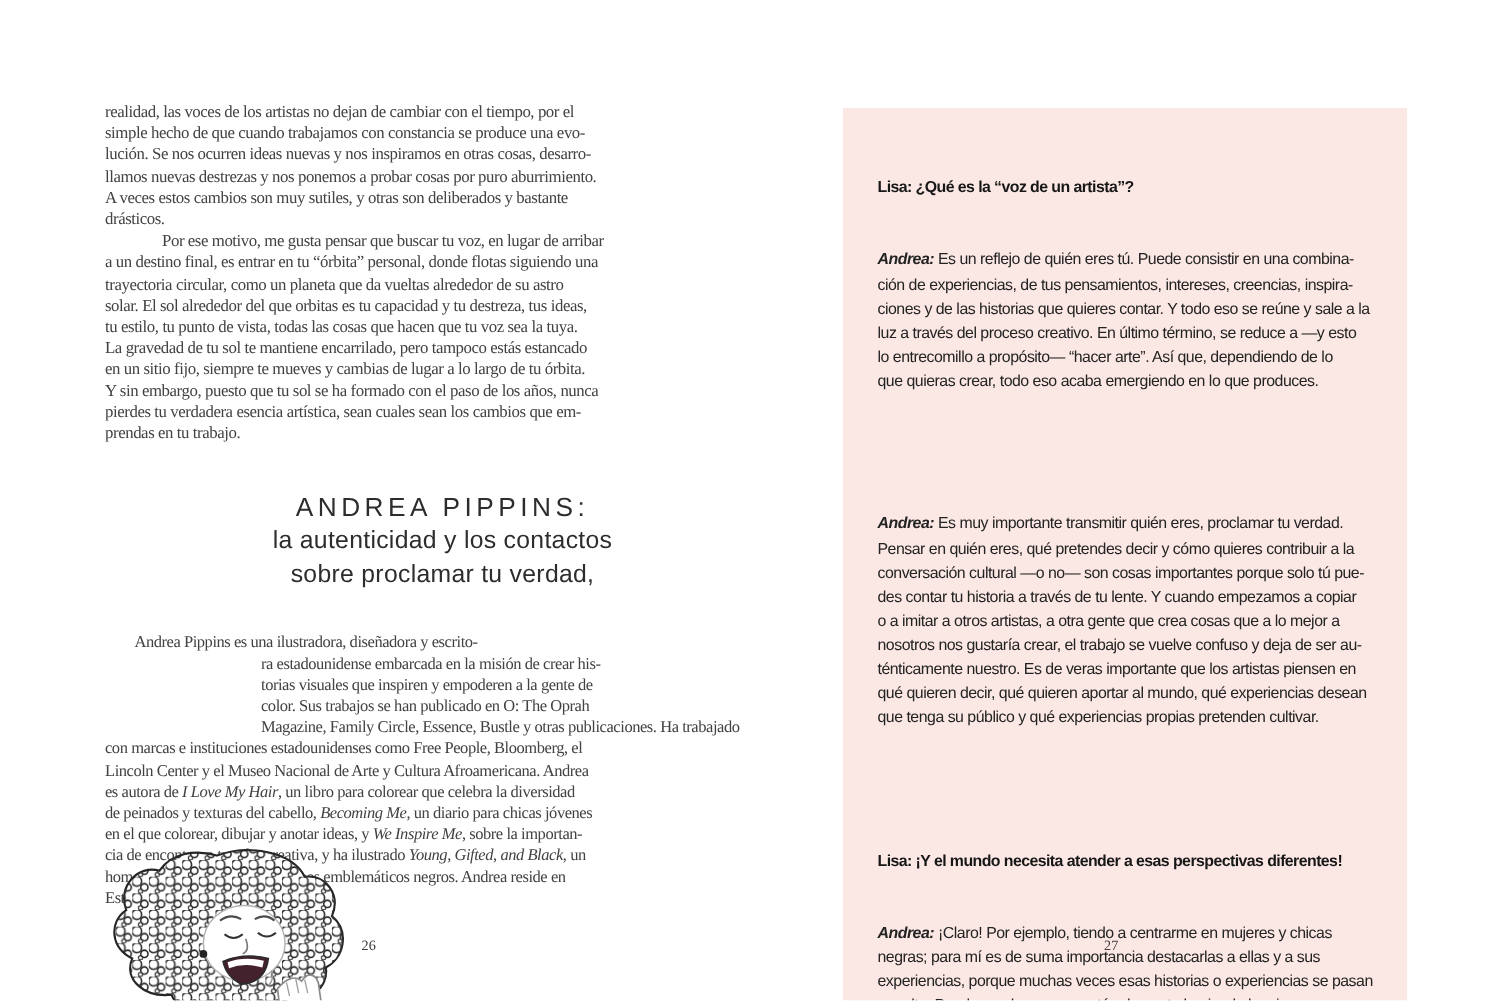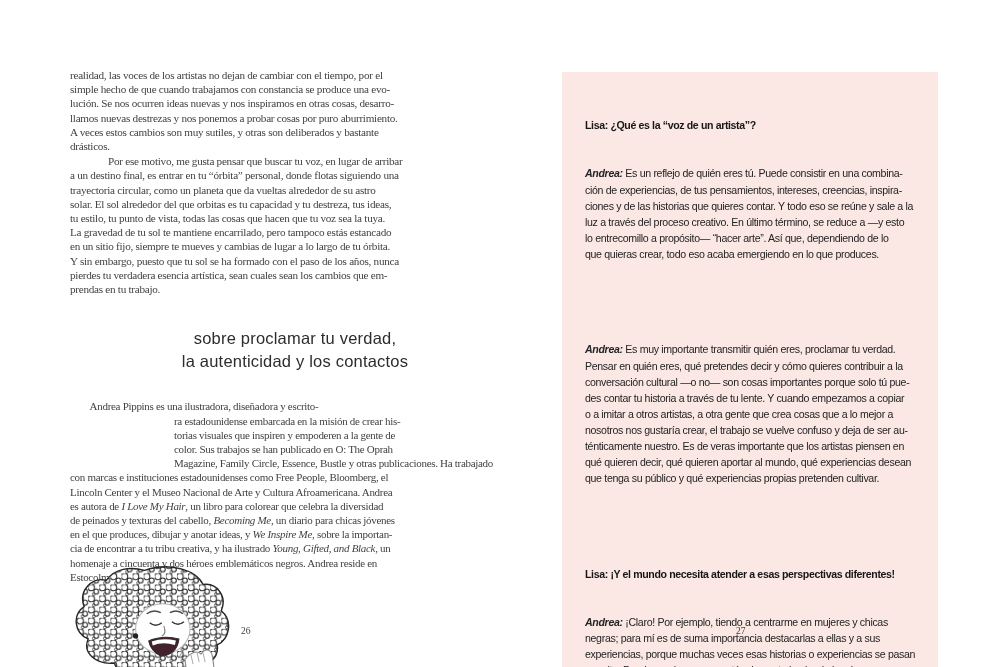--- a/index.html
+++ b/index.html
@@ -57,35 +57,36 @@
 solar. El sol alrededor del que orbitas es tu capacidad y tu destreza, tus ideas,
 tu estilo, tu punto de vista, todas las cosas que hacen que tu voz sea la tuya.
 La gravedad de tu sol te mantiene encarrilado, pero tampoco estás estancado
 en un sitio fijo, siempre te mueves y cambias de lugar a lo largo de tu órbita.
 Y sin embargo, puesto que tu sol se ha formado con el paso de los años, nunca
 pierdes tu verdadera esencia artística, sean cuales sean los cambios que em-
 prendas en tu trabajo.</p>
 
     <div class="feature">
       <div class="feature-heading">
+        <div class="hl1">ANDREA PIPPINS:</div>
+        <div class="hl2">la autenticidad y los contactos</div>
         <div class="hl2">sobre proclamar tu verdad,</div>
-        <div class="hl2">la autenticidad y los contactos</div>
       </div>
 
       <p class="bio">
         <span class="bio-float"></span><span><span>Andrea Pippins es una ilustradora, diseñadora y escrito-
 ra estadounidense embarcada en la misión de crear his-
 torias visuales que inspiren y empoderen a la gente de
 color. Sus trabajos se han publicado en </span><span style="">O: The Oprah
 Magazine, Family Circle, Essence, Bustle</span><span> y otras publicaciones. Ha trabajado
 con marcas e instituciones estadounidenses como Free People, Bloomberg, el
 Lincoln Center y el Museo Nacional de Arte y Cultura Afroamericana. Andrea
 es autora de </span><span style="font-style: italic;">I Love My Hair</span><span>, un libro para colorear que celebra la diversidad
 de peinados y texturas del cabello, </span><span style="font-style: italic;">Becoming Me</span><span>, un diario para chicas jóvenes
-en el que produces, dibujar y anotar ideas, y </span><span style="font-style: italic;">We Inspire Me</span><span>, sobre la importan-
+en el que colorear, dibujar y anotar ideas, y </span><span style="font-style: italic;">We Inspire Me</span><span>, sobre la importan-
 cia de encontrar a tu tribu creativa, y ha ilustrado </span><span style="font-style: italic;">Young, Gifted, and Black</span><span>, un
 homenaje a cincuenta y dos héroes emblemáticos negros. Andrea reside en
 Estocolmo (Suecia).</span></span>
       </p>
 
       <svg class="portrait" viewBox="0 0 240 166">
         <defs>
           <pattern id="curl" width="11" height="11" patternUnits="userSpaceOnUse">
             <circle cx="3" cy="3" r="3.2" fill="none" stroke="#2f2f2f" stroke-width="1.1"></circle>
             <circle cx="8" cy="7" r="2.4" fill="none" stroke="#1f1f1f" stroke-width="1"></circle>

